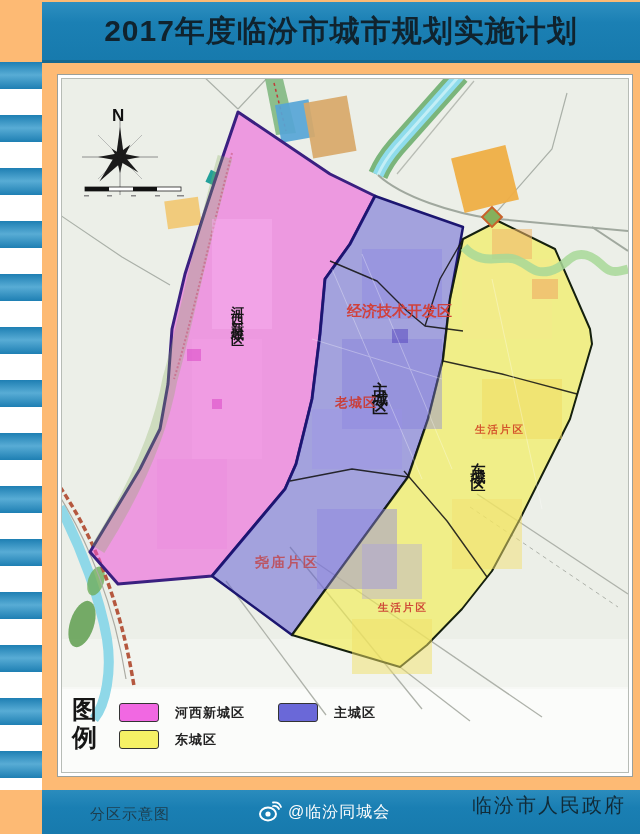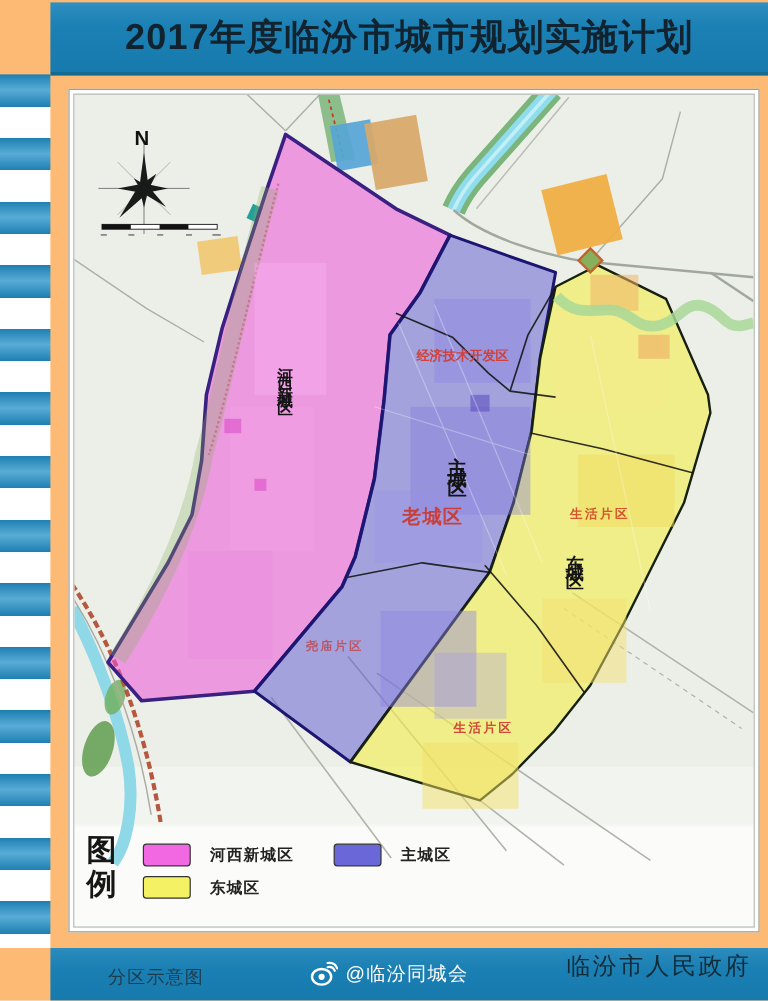--- a/index.html
+++ b/index.html
@@ -25,23 +25,23 @@
   .map-inner svg{position:absolute;left:0;top:0;}
 
   .maplabel{position:absolute;white-space:nowrap;line-height:1;}
   .vlabel{writing-mode:vertical-rl;text-orientation:upright;color:#141414;font-weight:bold;}
   .rlabel{color:#d0413c;font-weight:bold;}
 
   .n-label{left:50px;top:28px;font-size:17px;font-weight:bold;color:#111;}
   .lb-hexi{left:169px;top:217px;font-size:13px;letter-spacing:7px;}
   .lb-zhu{left:310px;top:288px;font-size:16px;letter-spacing:10px;}
   .lb-dong{left:409px;top:370px;font-size:15px;letter-spacing:8px;}
-  .lb-jingji{left:285px;top:213px;font-size:11px;letter-spacing:0px;}
-  .lb-lao{left:273px;top:317px;font-size:16px;letter-spacing:1px;color:#c8403e;margin-top:28px;}
-  .lb-yao{left:193px;top:457px;font-size:10px;letter-spacing:2px;color:#c0484f;opacity:.85;font-family:Liberation Mono, monospace;}
+  .lb-jingji{left:285px;top:224px;font-size:15px;letter-spacing:0px;}
+  .lb-lao{left:273px;top:317px;font-size:13px;letter-spacing:1px;color:#c8403e;}
+  .lb-yao{left:193px;top:476px;font-size:14px;letter-spacing:2px;color:#c0484f;opacity:.85;}
   .lb-shenghuo{left:413px;top:346px;font-size:10.5px;letter-spacing:2px;color:#d4552c;font-family:Liberation Mono, monospace;}
   .lb-chanye{left:316px;top:523px;font-size:10.5px;letter-spacing:2px;color:#cf4a38;}
 
   .legend{position:absolute;left:0;top:615px;width:566px;height:78px;}
   .legend-title{position:absolute;left:10px;top:1px;display:flex;flex-direction:column;
                 font-size:25px;font-weight:bold;color:#161616;line-height:1.12;}
   .legend-item{position:absolute;display:flex;align-items:center;}
   .swatch{display:inline-block;width:38px;height:17px;border:1.5px solid #333;border-radius:3px;}
   .l-label{font-size:13px;color:#222;margin-left:16px;letter-spacing:1px;font-weight:bold;}
 

